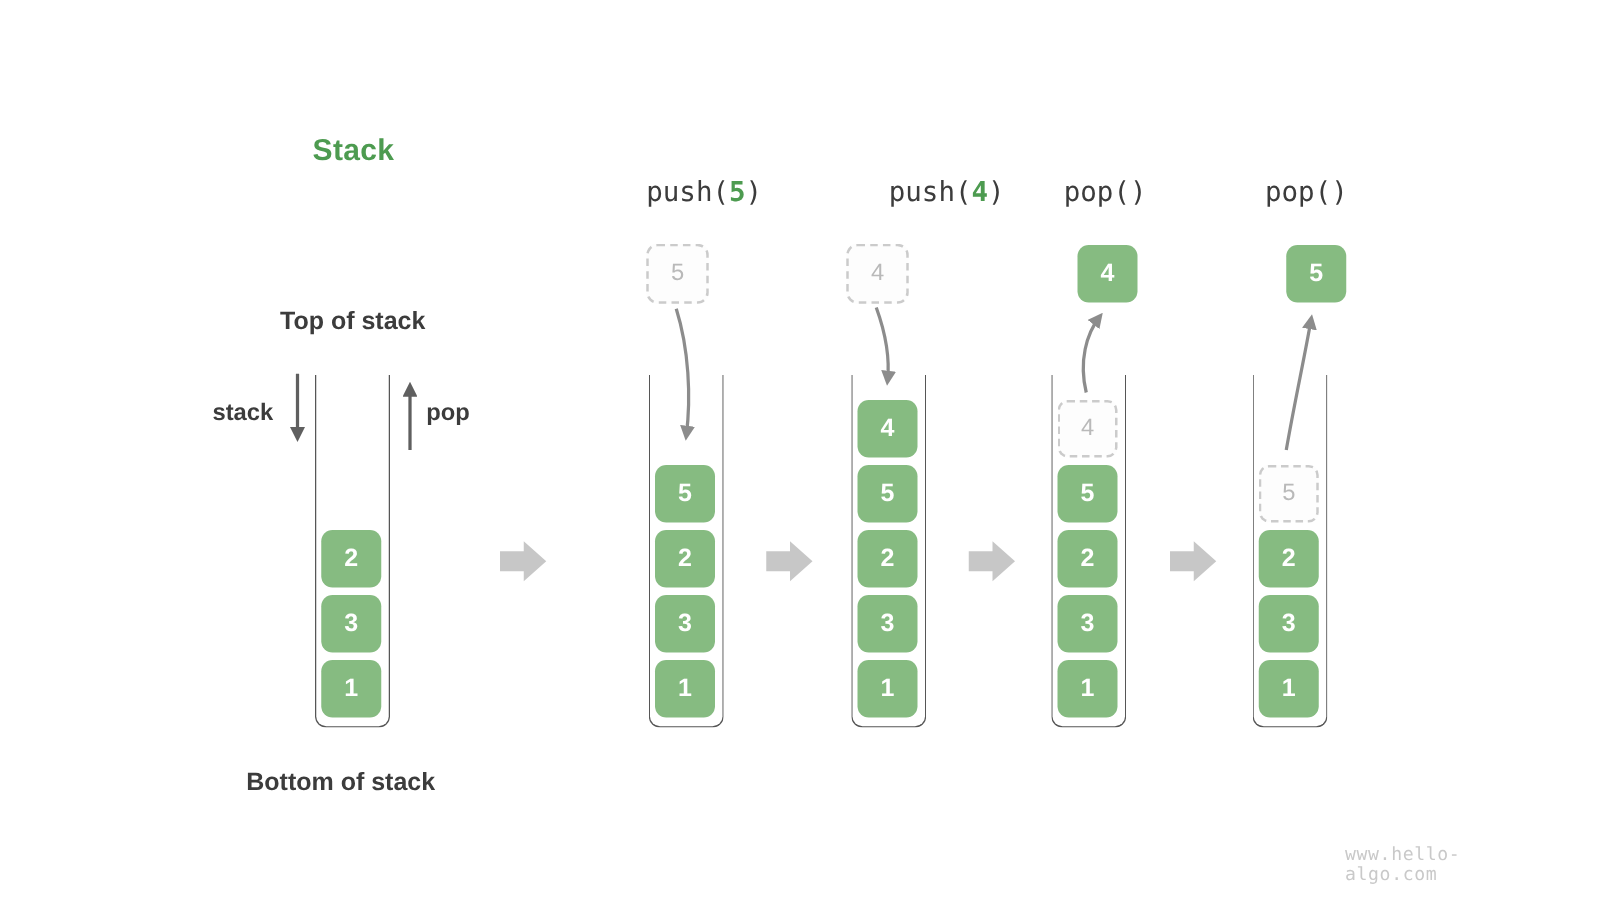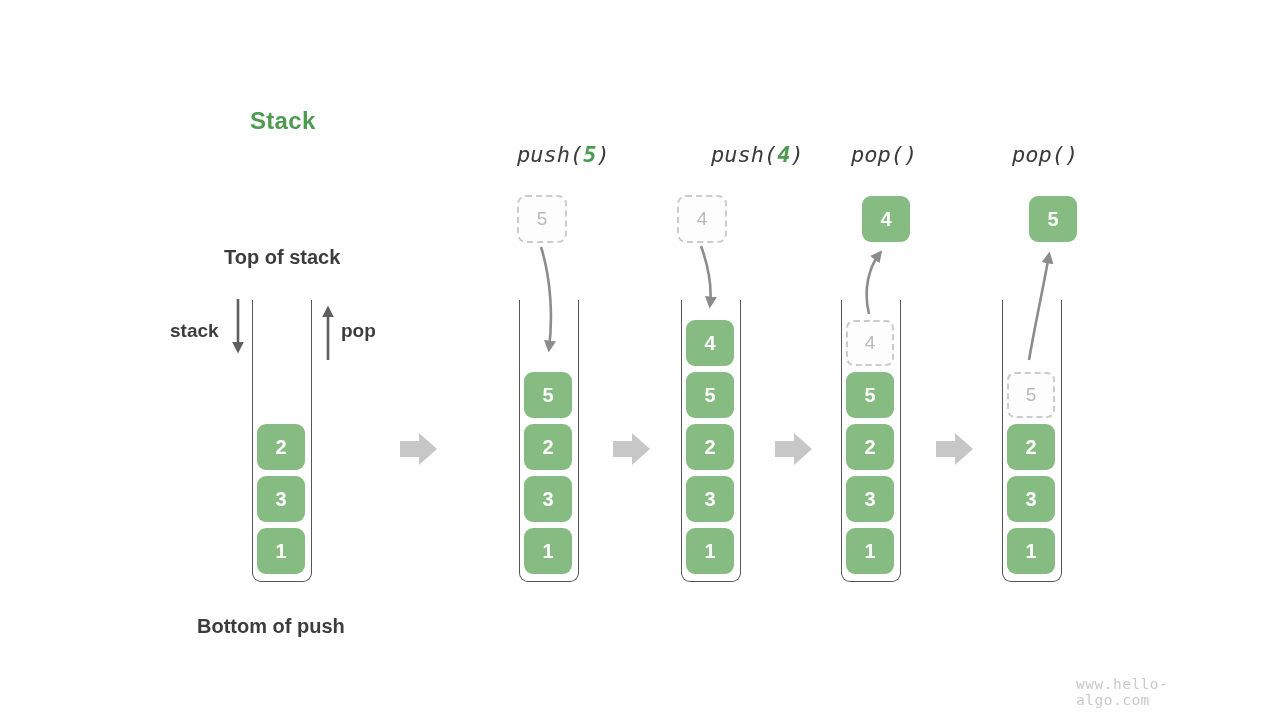--- a/index.html
+++ b/index.html
@@ -15,21 +15,21 @@
   }
   .lbl{position:absolute;font-weight:bold;color:var(--dark-text);}
   .lbl-top{left:224px;top:246px;font-size:20px;}
   .lbl-bottom{left:197px;top:615px;font-size:20px;}
   .lbl-push{left:170px;top:320px;font-size:19px;}
   .lbl-pop{left:341px;top:320px;font-size:19px;text-align:right;}
 
   .hdr{
     position:absolute;top:142px;
     font-family:"DejaVu Sans Mono","Liberation Mono",monospace;
-    font-size:22px;color:var(--dark-text);white-space:nowrap;font-style:italic;
+    font-size:22px;color:var(--dark-text);white-space:nowrap;
   }
   .hdr .arg{color:var(--green-accent);font-weight:bold;}
 
   .tube{
     position:absolute;top:300px;width:60px;height:282px;box-sizing:border-box;
     border-left:1.6px solid #565656;border-right:1.6px solid #565656;border-bottom:1.6px solid #565656;
     border-radius:0 0 9px 9px;background:transparent;
   }
   .item{
     position:absolute;left:4px;width:48px;height:46px;box-sizing:border-box;
@@ -82,21 +82,21 @@
     <path style="fill:var(--flow-arrow)" d="M613,441 h19 v-8 l18,16 l-18,16 v-8 h-19 z"></path>
     <path style="fill:var(--flow-arrow)" d="M775,441 h19 v-8 l18,16 l-18,16 v-8 h-19 z"></path>
     <path style="fill:var(--flow-arrow)" d="M936,441 h19 v-8 l18,16 l-18,16 v-8 h-19 z"></path>
   </svg>
 
   <div class="title">Stack</div>
 
   <div class="lbl lbl-top">Top of stack</div>
   <div class="lbl lbl-push">stack</div>
   <div class="lbl lbl-pop">pop</div>
-  <div class="lbl lbl-bottom">Bottom of push</div>
+  <div class="lbl lbl-bottom">Bottom of stack</div>
 
   <div class="hdr" style="left:517px"><span>push(</span><span class="arg">5</span><span>)</span></div>
   <div class="hdr" style="left:711px"><span>push(</span><span class="arg">4</span><span>)</span></div>
   <div class="hdr" style="left:851px"><span>pop()</span><span class="arg"></span><span></span></div>
   <div class="hdr" style="left:1012px"><span>pop()</span><span class="arg"></span><span></span></div>
 
   <div class="fbox dashed" style="left:517px;top:195px">5</div>
   <div class="fbox dashed" style="left:677px;top:195px">4</div>
   <div class="fbox solid" style="left:862px;top:196px">4</div>
   <div class="fbox solid" style="left:1029px;top:196px">5</div>

